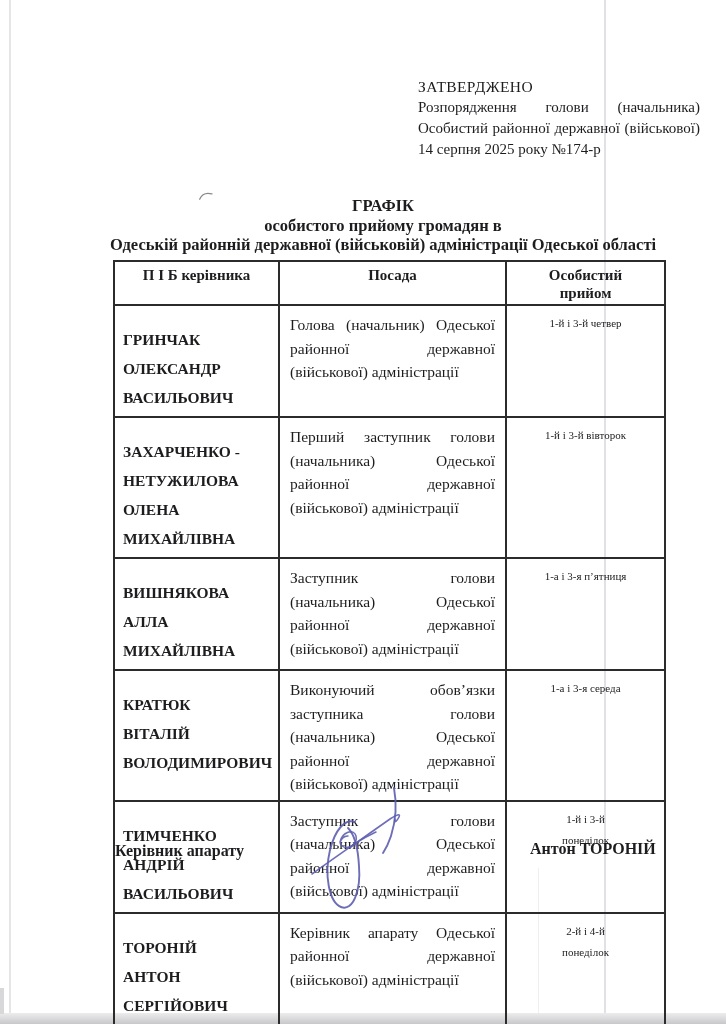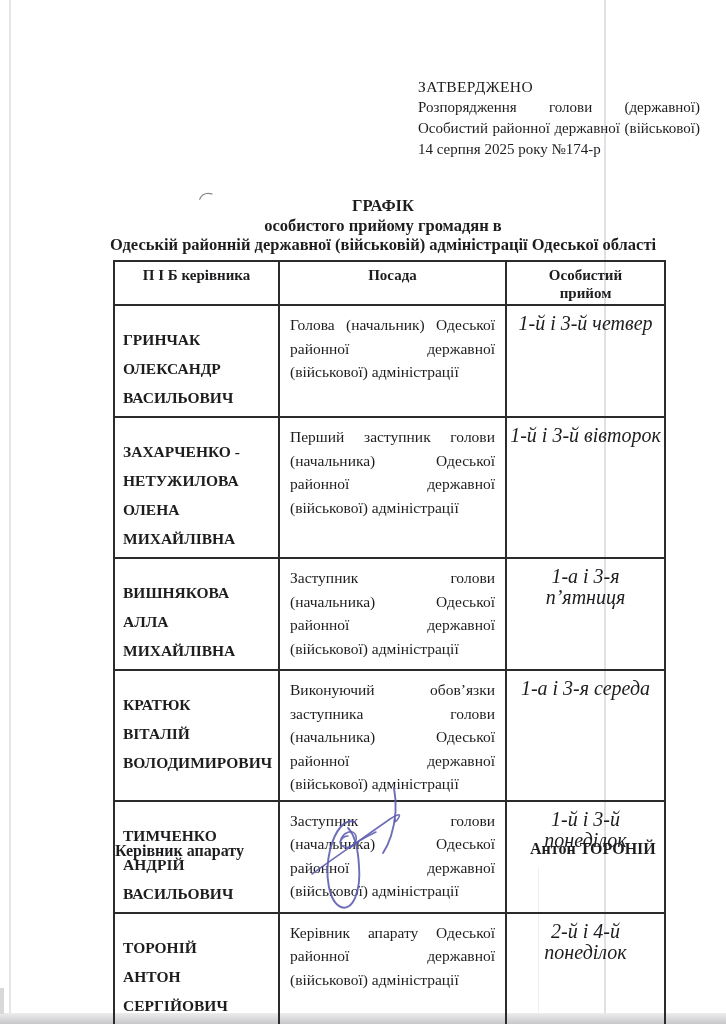--- a/index.html
+++ b/index.html
@@ -49,23 +49,22 @@
   }
   td.name {
     font-weight:bold; font-size:15.5px; line-height:29px;
     padding:19px 4px 4px 8px; white-space:pre;
   }
   td.position {
     font-size:15.5px; line-height:23.5px; text-align:justify; text-align-last:left;
     padding:7px 10px 4px 10px;
   }
   td.schedule-cell {
-    font-size:20px; line-height:21px; text-align:center; white-space:pre-line;
+    font-size:11px; line-height:21px; text-align:center; white-space:pre-line;
     padding:7px 3px 4px;
-    font-style:italic;
   }
   tr.r1 { height:72px; } tr.r2 { height:94px;margin-left:44px; } tr.r3 { height:90px; }
   tr.r4 { height:94px; } tr.r5 { height:80px; } tr.r6 { height:76px; }
 
   
   .footer-left  { position:absolute; left:115px; top:842px; font-weight:bold; font-size:16px; }
   .footer-right { position:absolute; left:530px; top:840px; font-weight:bold; font-size:16px; }
   .signature { position:absolute; left:298px; top:786px; }
 </style>
 </head>
@@ -77,21 +76,21 @@
 <div class="bottom-band"></div>
 <div class="corner-smudge"></div>
 <div class="tilde-mark">
   <svg width="16" height="10" viewBox="0 0 16 10">
       <path d="M1,8 Q6,1 14,5" fill="none" stroke="#8a8a8a" stroke-width="1.3" stroke-linecap="round"></path>
     </svg>
 </div>
 
 <div class="approval">
   <div class="approval-heading">ЗАТВЕРДЖЕНО</div>
-  <div class="approval-line">Розпорядження голови (державної)</div>
+  <div class="approval-line">Розпорядження голови (начальника)</div>
   <div class="approval-line">Особистий районної державної (військової)</div>
   <div class="approval-date">14 серпня 2025 року №174-р</div>
 </div>
 
 <div class="doc-title">
   <div>ГРАФІК</div>
   <div>особистого прийому громадян в</div>
   <div>Одеській районній державної (військовій) адміністрації Одеської області</div>
 </div>
 

